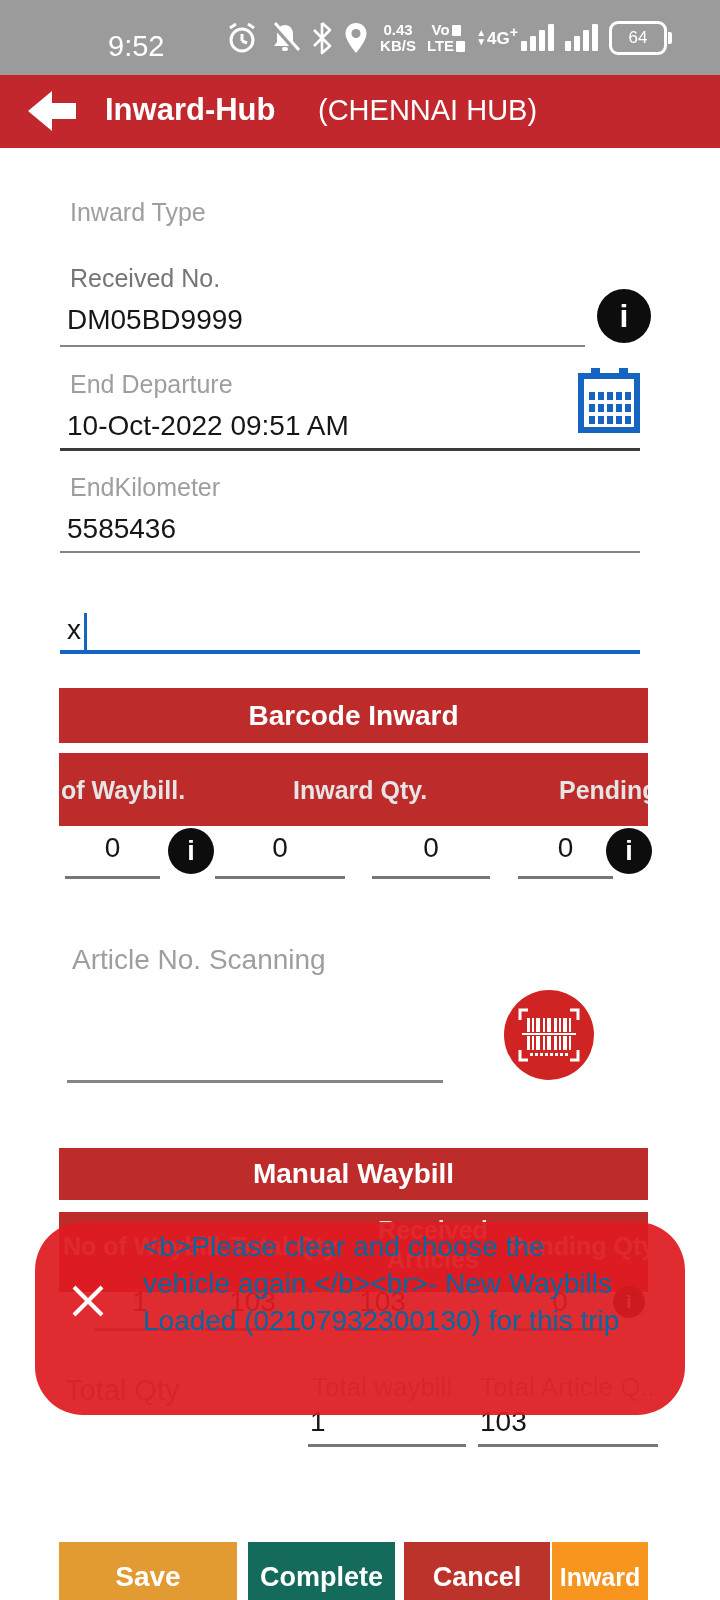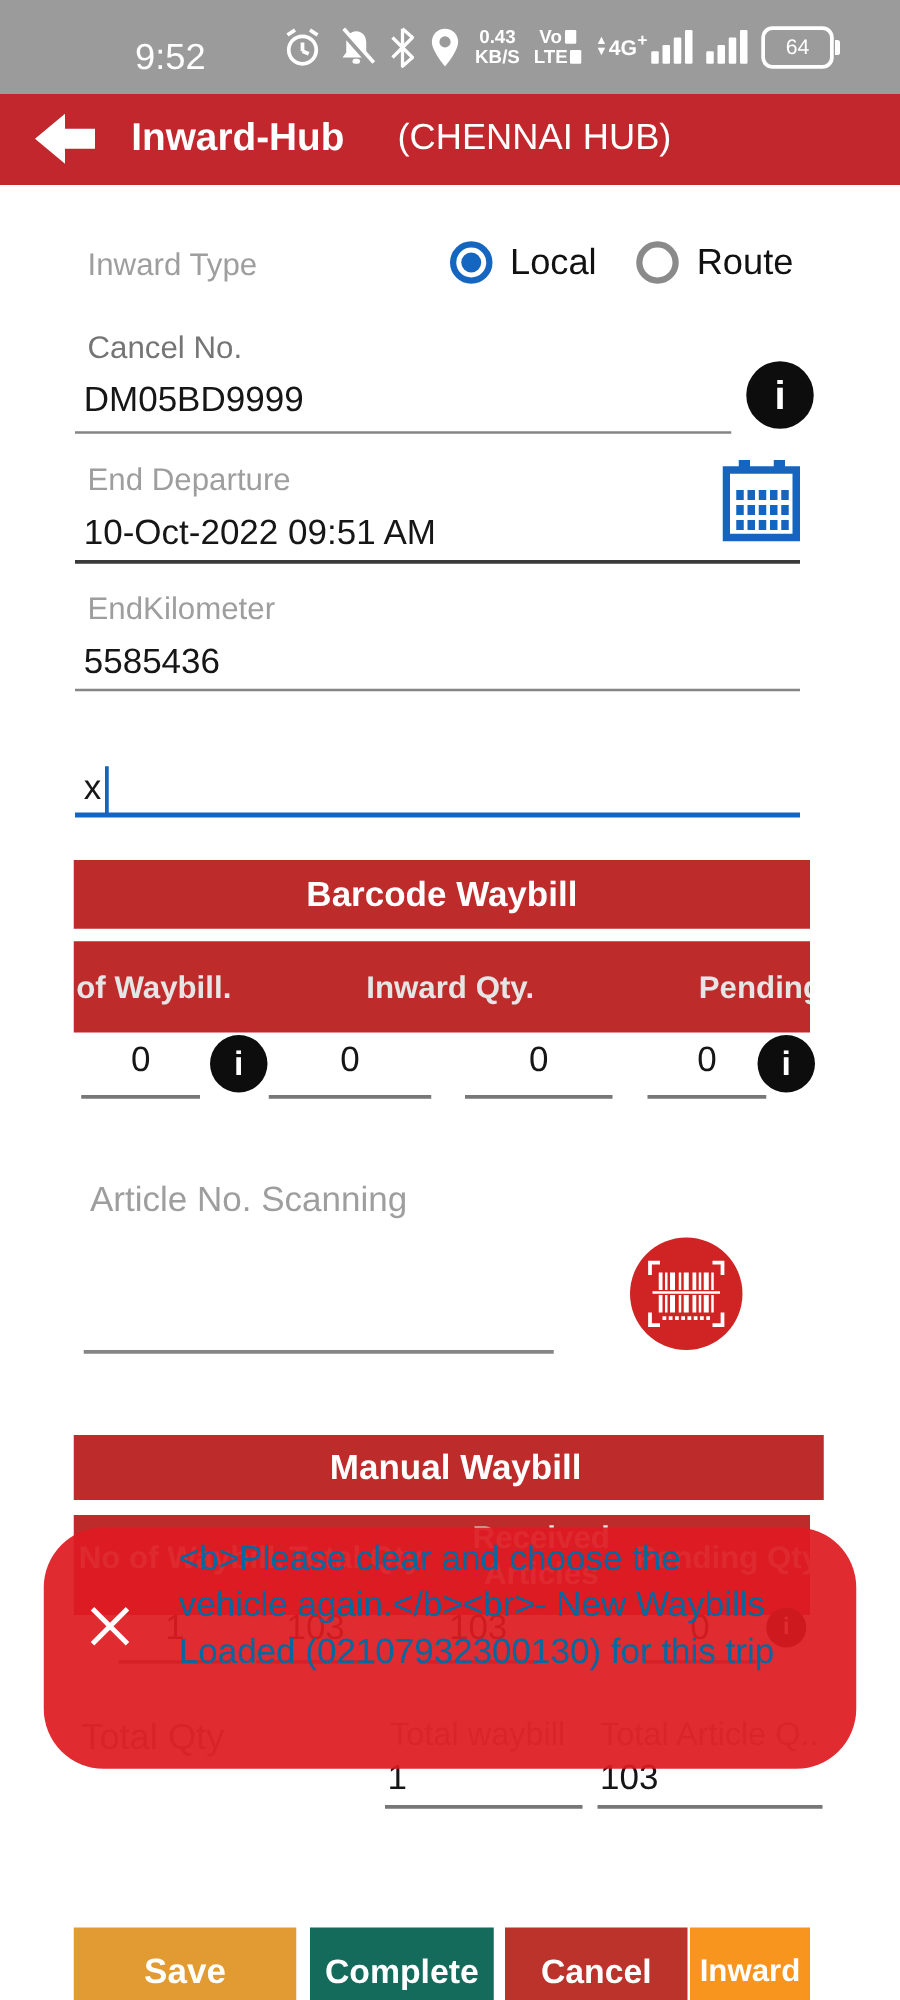--- a/index.html
+++ b/index.html
@@ -150,30 +150,22 @@
     <span class="back-btn">
       <svg width="56" height="44" viewBox="0 0 56 44">
         <path d="M28 2 L4 22 L28 42 L28 30 L52 30 L52 14 L28 14 Z" fill="#fff"></path>
       </svg>
     </span>
     <span class="app-title">Inward-Hub</span>
     <span class="app-sub">(CHENNAI HUB)</span>
   </div>
 
   <div class="lbl" style="left:70px;top:198px;">Inward Type</div>
-  <div class="radio-row">
-    <span class="radio-outer sel">
-        <span class="radio-dot"></span>
-      </span>
-    <span class="radio-lbl">Local</span>
-    <span class="radio-outer"></span>
-    <span class="radio-lbl">Route</span>
-  </div>
-
-  <div class="lbl lbl-dark" style="left:70px;top:264px;">Cancel No.</div>
+
+  <div class="lbl lbl-dark" style="left:70px;top:264px;">Received No.</div>
   <div class="val" style="left:67px;top:304px;">DM05BD9999</div>
   <div class="uline" style="left:60px;top:345px;width:525px;"></div>
   <div class="info-icon" style="left:597px;top:289px;width:54px;height:54px;font-size:32px;">
       <span>i</span>
     </div>
 
   <div class="lbl" style="left:70px;top:370px;">End Departure</div>
   <span style="position:absolute;left:578px;top:368px;">
     <svg width="62" height="66" viewBox="0 0 62 66">
       <rect x="13" y="0" width="9" height="14" fill="#1565c0"></rect>
@@ -202,21 +194,21 @@
   <div class="uline uline-dark" style="left:60px;top:448px;width:580px;"></div>
 
   <div class="lbl" style="left:70px;top:473px;">EndKilometer</div>
   <div class="val" style="left:67px;top:513px;">5585436</div>
   <div class="uline" style="left:60px;top:551px;width:580px;"></div>
 
   <div class="val" style="left:67px;top:614px;">x</div>
   <div class="cursor" style="left:84px;top:613px;"></div>
   <div class="uline uline-blue" style="left:60px;top:650px;width:580px;"></div>
 
-  <div class="sec-bar" style="top:688px;height:55px;">Barcode Waybill</div>
+  <div class="sec-bar" style="top:688px;height:55px;">Barcode Inward</div>
   <div class="thead" style="top:753px;height:73px;">
     <span class="th" style="left:2px;top:23px;">of Waybill.</span>
     <span class="th" style="left:234px;top:23px;">Inward Qty.</span>
     <span class="th" style="left:500px;top:23px;">Pending Q</span>
   </div>
   <div>
     <div class="cellv" style="left:65px;width:95px;text-align:center;top:832px;">0</div>
     <div class="cell-uline" style="left:65px;width:95px;top:876px;"></div>
     <div class="info-icon" style="left:168px;top:828px;width:46px;height:46px;font-size:27px;">
         <span>i</span>
@@ -261,21 +253,21 @@
           <rect x="22" y="45" width="3" height="3"></rect>
         <rect x="27" y="45" width="3" height="3"></rect>
           <rect x="32" y="45" width="3" height="3"></rect>
           <rect x="37" y="45" width="3" height="3"></rect>
         <rect x="42" y="45" width="3" height="3"></rect>
           <rect x="47" y="45" width="3" height="3"></rect>
       </g>
     </svg>
   </div>
 
-  <div class="sec-bar" style="top:1148px;height:52px;padding-left:11px;">Manual Waybill</div>
+  <div class="sec-bar" style="top:1148px;height:52px;">Manual Waybill</div>
   <div class="thead" style="top:1212px;height:80px;">
     <span class="th" style="left:4px;top:20px;">No of Waybill.</span>
     <span class="th" style="left:172px;top:20px;">Total Qty.</span>
     <span class="th" style="left:316px;top:4px;width:116px;white-space:normal;text-align:center;">Received Articles</span>
     <span class="th" style="left:449px;top:20px;">Pending Qty.</span>
   </div>
   <div>
     <div class="cellv" style="left:95px;width:90px;text-align:center;top:1286px;">1</div>
     <div class="cell-uline" style="left:95px;width:90px;top:1328px;"></div>
     <div class="cellv" style="left:205px;width:95px;text-align:center;top:1286px;">103</div>

